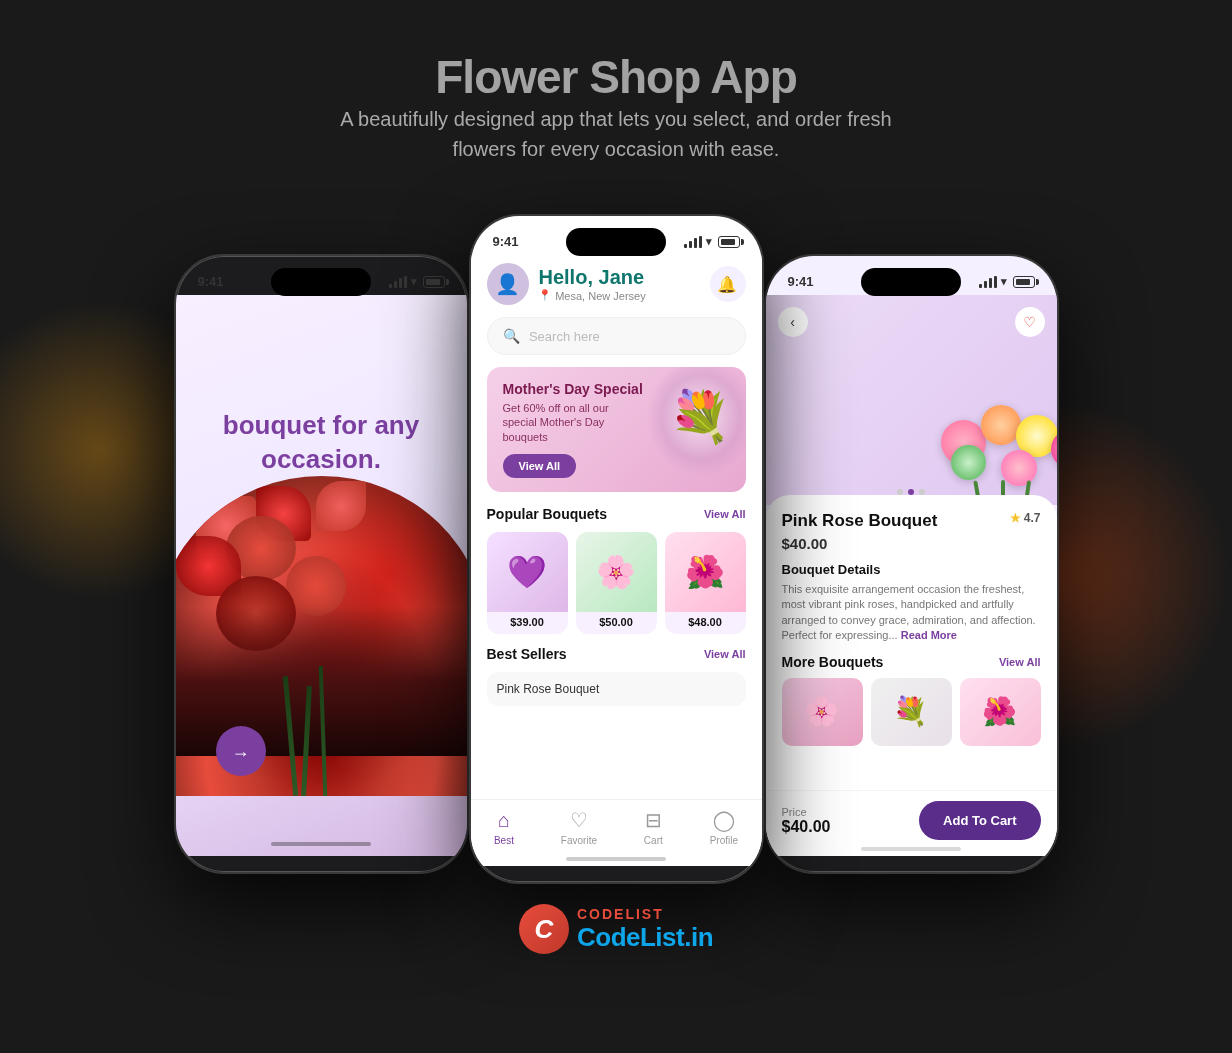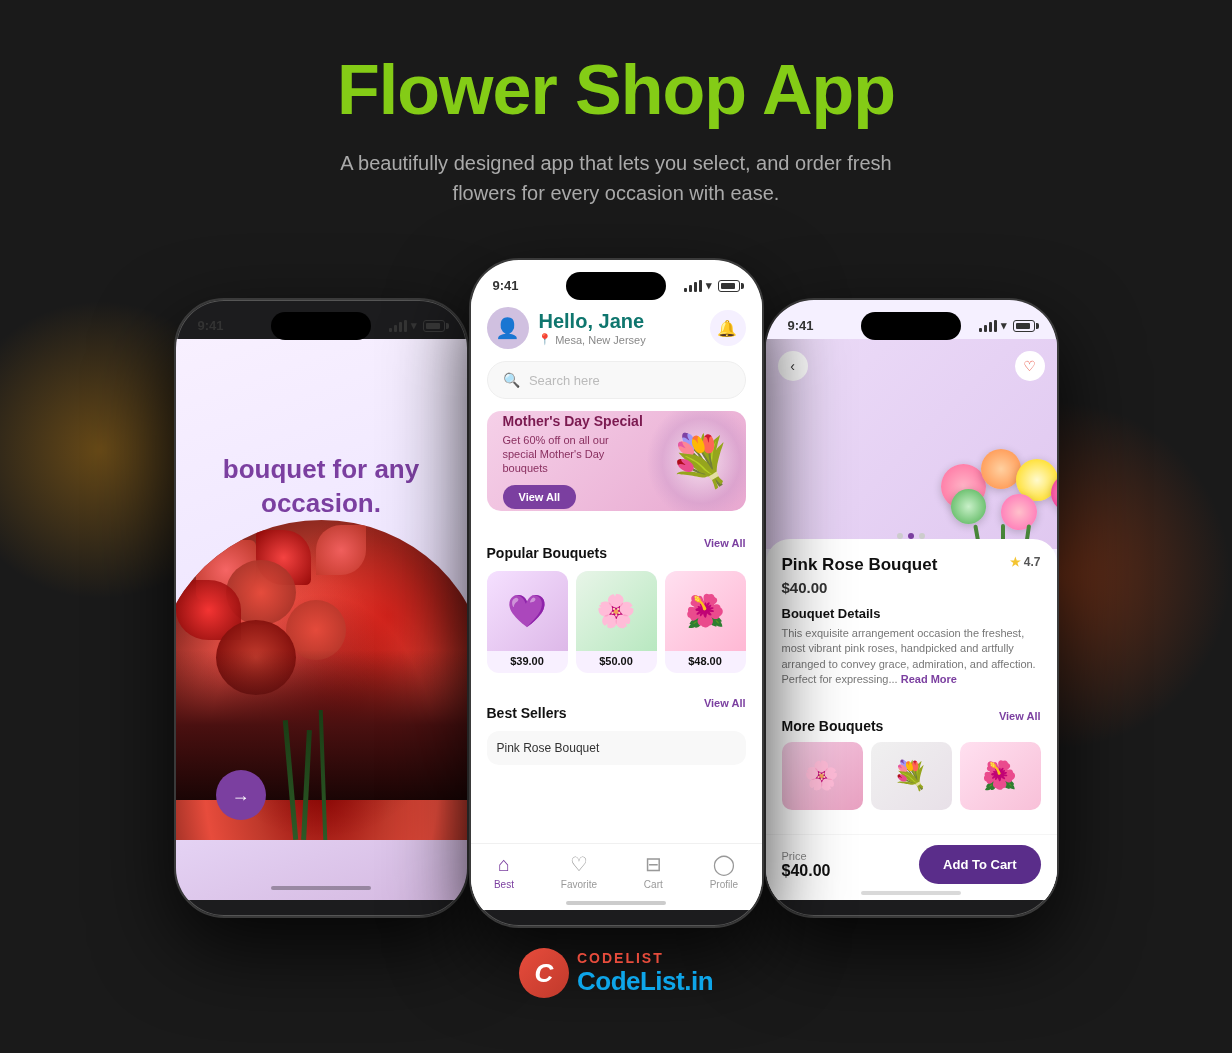--- a/index.html
+++ b/index.html
@@ -35,24 +35,23 @@
     }
 
     
     .header {
       text-align: center;
       padding: 50px 20px 30px;
       position: relative;
       z-index: 10;
     }
     .header-title {
-      color: #84cc16;
-      font-size: 70px;
+      color: #a3a3a3;
+      font-size: 46px;
       font-weight: 800;
-      margin-bottom: 18px;
       letter-spacing: -1px;
     }
     .header-subtitle {
       color: #aaaaaa;
       font-size: 20px;
       line-height: 1.5;
       max-width: 600px;
       margin: 0 auto;
     }
 
@@ -258,21 +257,21 @@
     .promo-banner {
       margin: 0 16px 14px;
       background: linear-gradient(135deg, #f5d0e8, #e8a8d0);
       border-radius: 14px;
       padding: 14px 16px;
       display: flex;
       justify-content: space-between;
       align-items: center;
       overflow: hidden;
       position: relative;
-      height: 100px;
+      height: 125px;
     }
     .promo-text h3 { font-size: 14px; font-weight: 700; color: #7b1a50; margin-bottom: 4px; }
     .promo-text p { font-size: 11px; color: #8a3060; line-height: 1.3; max-width: 130px; }
     .view-all-btn {
       margin-top: 10px;
       background: #7b3fa0;
       color: white;
       border: none;
       border-radius: 20px;
       padding: 6px 16px;
@@ -289,21 +288,21 @@
       height: 120px;
       background: radial-gradient(ellipse, rgba(255,255,255,0.6) 0%, rgba(200,150,200,0.4) 50%, transparent 70%);
       display: flex;
       align-items: center;
       justify-content: center;
       font-size: 55px;
     }
 
     .popular-section { padding: 0 16px; }
     .section-header { display: flex; justify-content: space-between; align-items: center; margin-bottom: 10px; }
-    .section-header-title { font-size: 14px; font-weight: 700; color: #111; margin-top: 20px; }
+    .section-header-title { font-size: 14px; font-weight: 700; color: #111; }
     .view-all-link { font-size: 11px; color: #7b3fa0; font-weight: 600; }
 
     .bouquet-grid { display: flex; gap: 8px; margin-bottom: 12px; }
     .bouquet-card {
       flex: 1;
       border-radius: 12px;
       overflow: hidden;
       background: #f8f0ff;
     }
     .bouquet-img {

